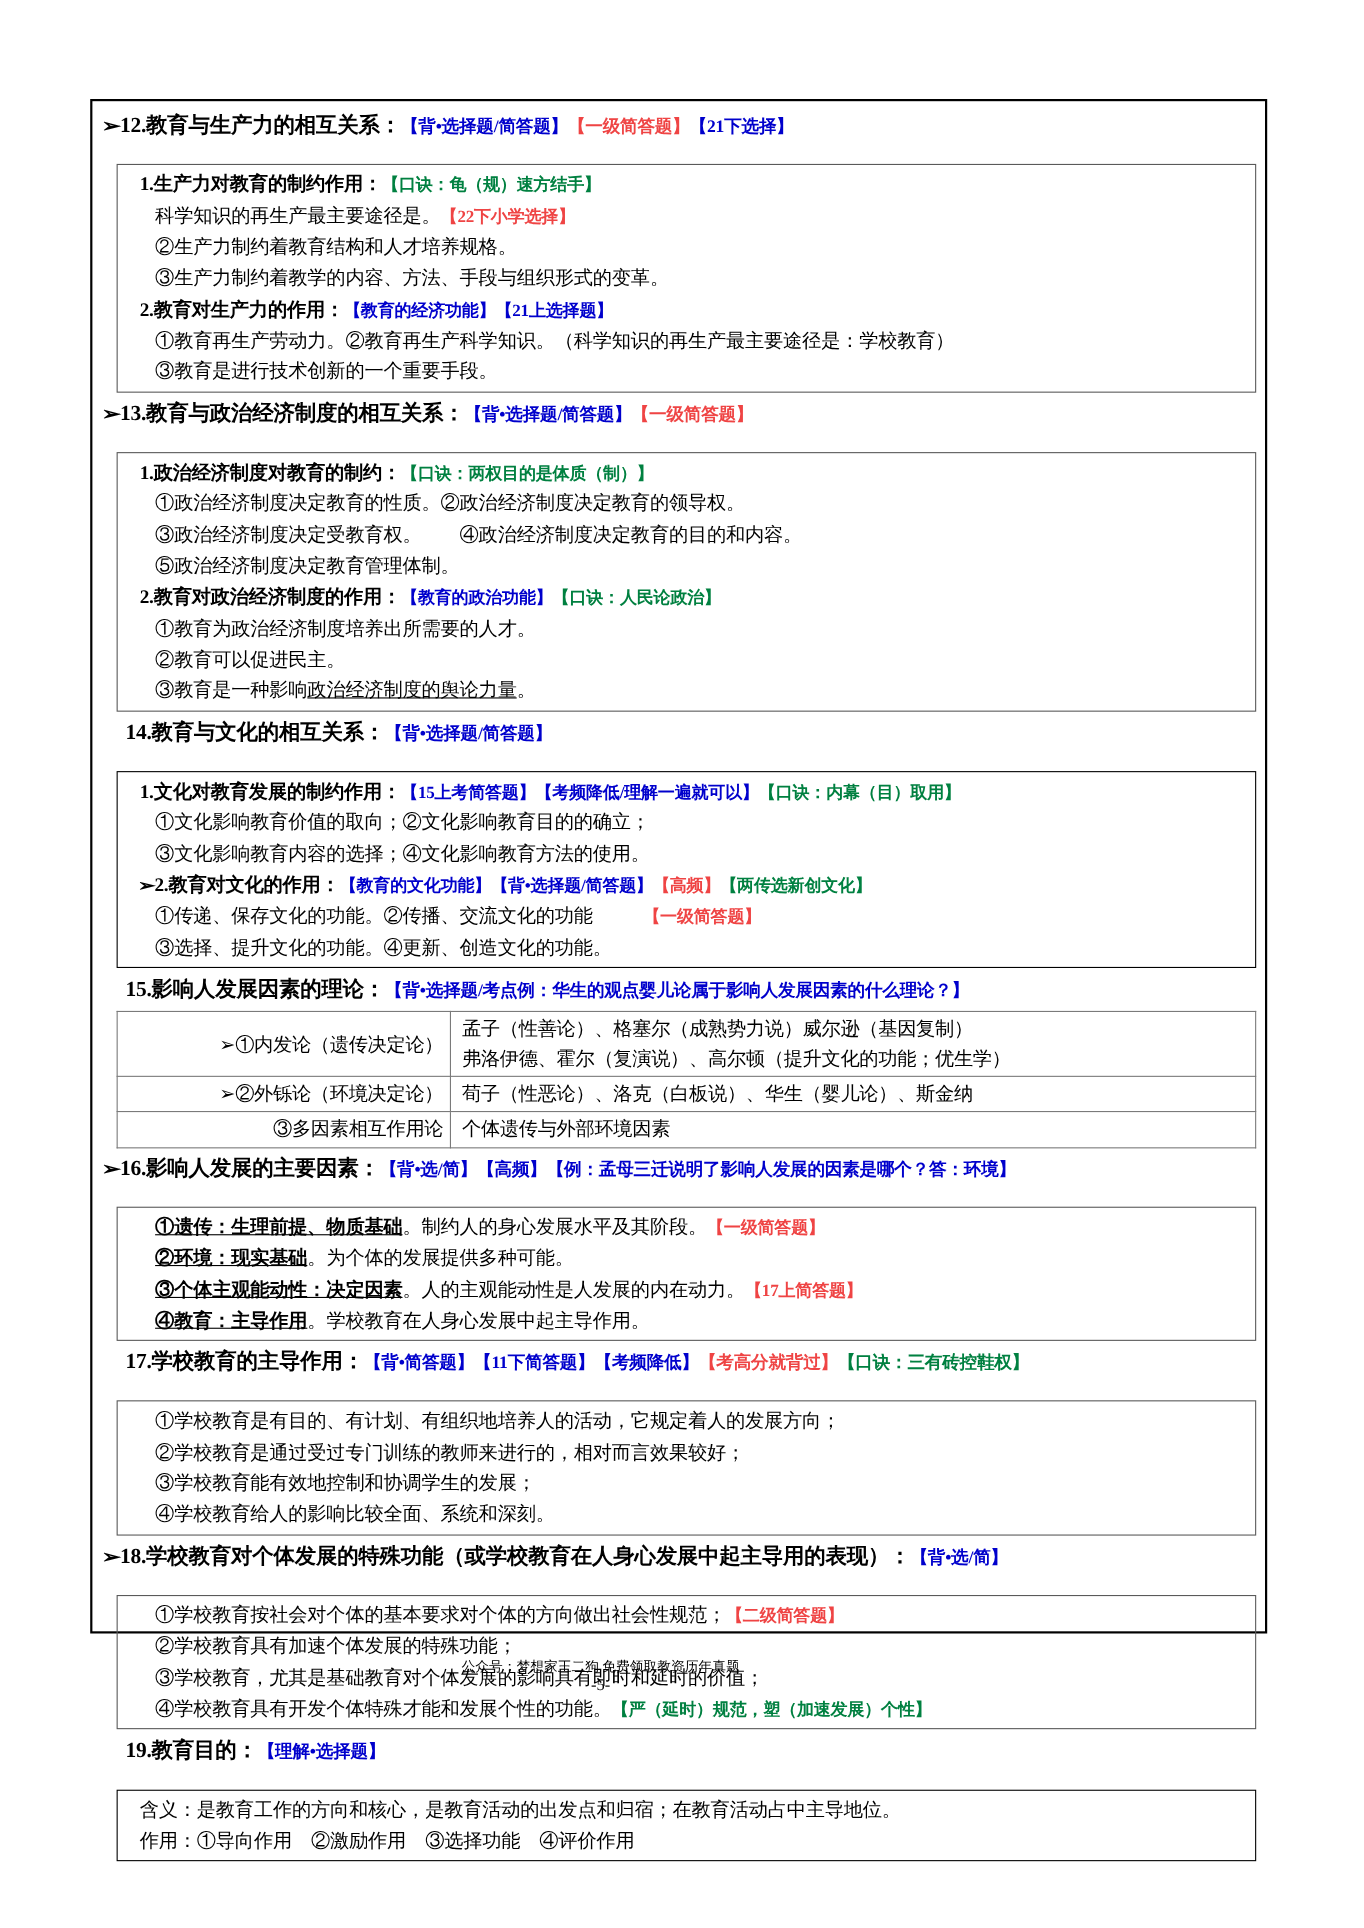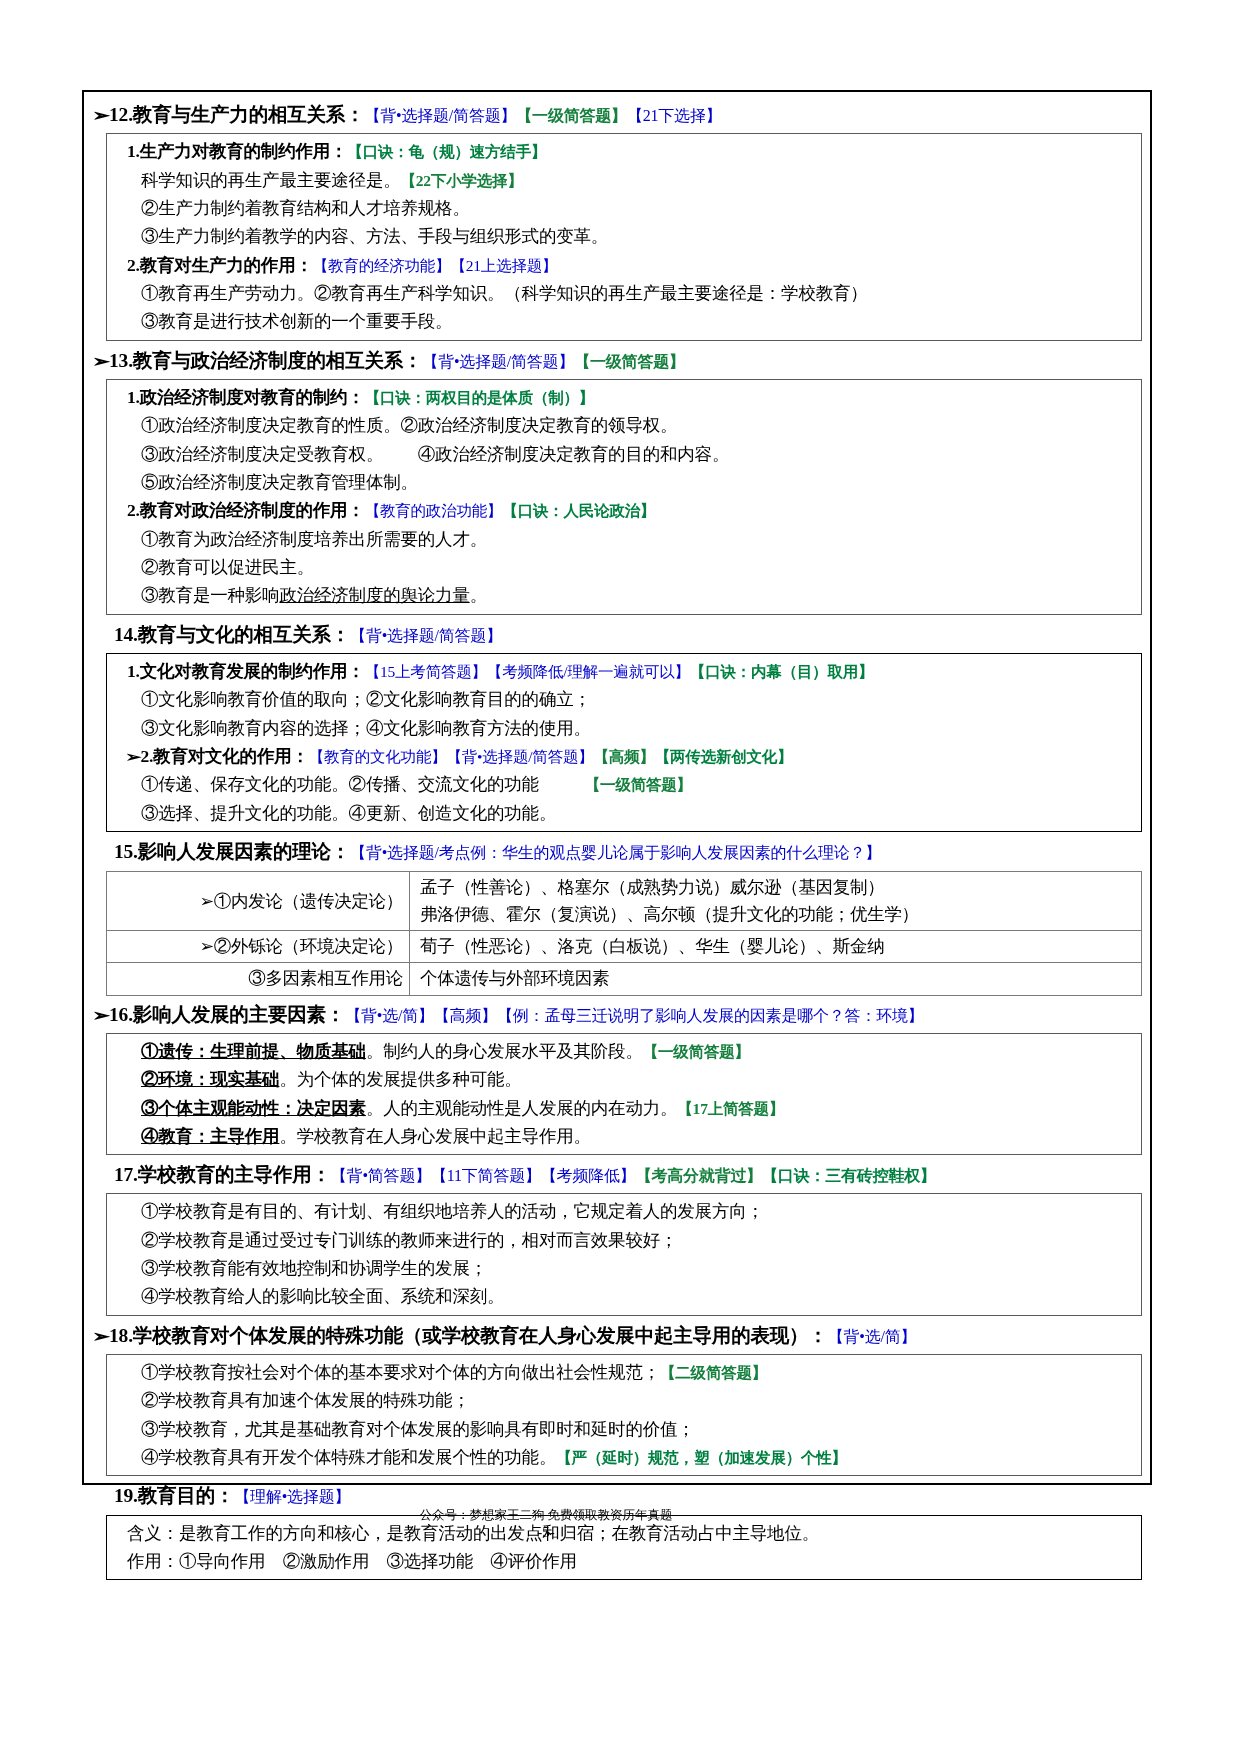--- a/index.html
+++ b/index.html
@@ -32,22 +32,22 @@
   }
   .content {
     position: absolute;
     left: 92px;
     top: 98px;
     width: 1050px;
     box-sizing: border-box;
   }
 
   
-  .blue   { color: #0000cc; font-weight: normal; }
-  .red    { color: #15803d; font-weight: bold; }
+  .blue   { color: #0000cc; font-weight: bold; }
+  .red    { color: #ef4444; font-weight: bold; }
   .green  { color: #008040; font-weight: bold; }
   .u      { text-decoration: underline; }
 
   
   .sec-head {
     font-size: 19.5px;
     font-weight: bold;
     line-height: 1.55;
     padding: 2px 0 3px 2px;
     white-space: nowrap;
@@ -62,21 +62,21 @@
     display: inline-block;
     transform: scaleX(1.25);
   }
   .indent-head { padding-left: 22px; }
 
   
   .box {
     border: 1.5px solid #5a5a5a;
     box-sizing: border-box;
     padding: 3px 6px 4px 8px;
-    margin: 0 0 3px 14px;
+    margin: 16px 0 3px 14px;
     width: calc(100% - 14px);
   }
   .box.dark { border-color: #000; border-width: 1.6px; }
   .line {
     font-size: 17.5px;
     line-height: 1.62;
     white-space: nowrap;
     letter-spacing: -0.2px;
   }
   .line .lbl { font-weight: bold; }

